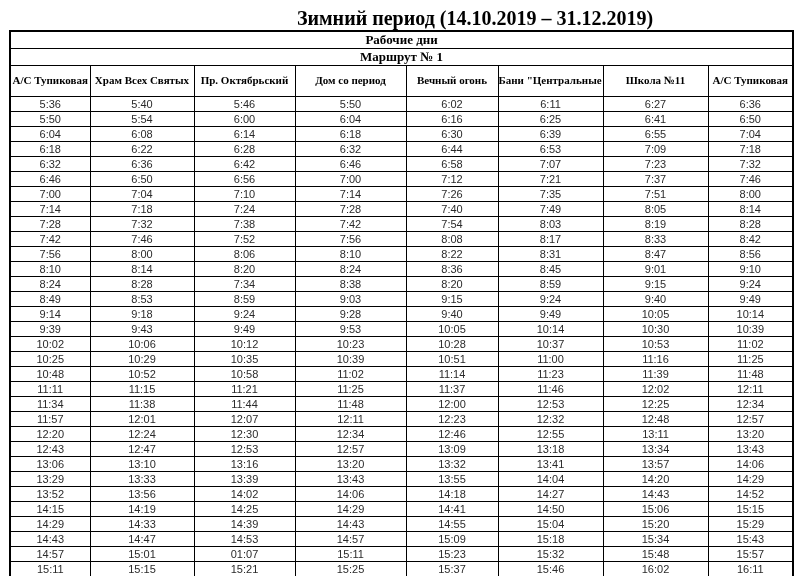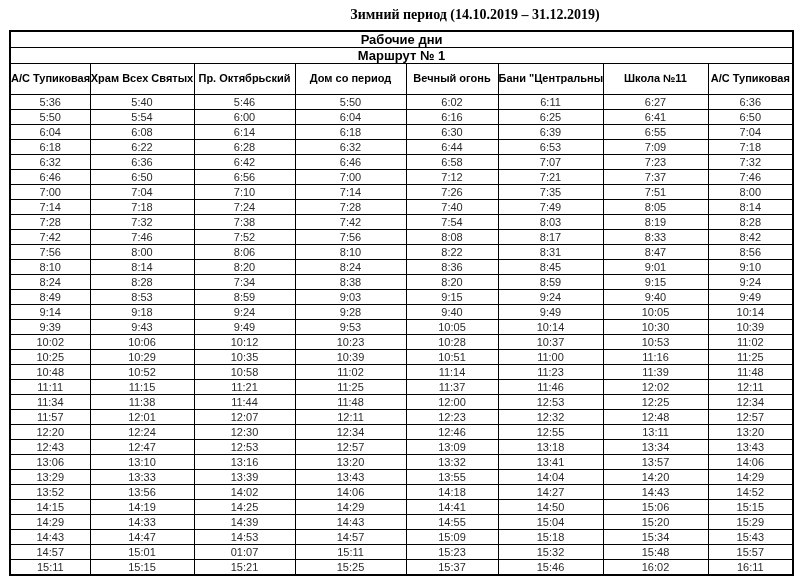--- a/index.html
+++ b/index.html
@@ -15,21 +15,21 @@
     width: 800px;
     height: 576px;
     background: #ffffff;
   }
   .doc-title {
     margin: 0;
     padding: 7px 0 0 150px; 
     text-align: center;
     font-family: "Liberation Serif", serif;
     font-weight: bold;
-    font-size: 14px;
+    font-size: 20px;
     color: #000000;
     white-space: nowrap;
   }
   table.timetable {
     position: absolute;
     left: 9px;
     top: 30px;
     width: 783px;
     border-collapse: collapse;
     table-layout: fixed;
@@ -39,29 +39,29 @@
   table.timetable td {
     border: 1px solid #000000;
     padding: 0;
     text-align: center;
     vertical-align: middle;
     overflow: hidden;
     white-space: nowrap;
   }
   th.merged-header {
     height: 15px;
-    font-family: Liberation Sans, sans-serif;
+    font-family: Liberation Serif, serif;
     font-weight: bold;
     font-size: 13px;
     color: #000000;
     border-bottom-width: 2px;
   }
   th.stop-header {
     height: 30px;
-    font-family: Liberation Sans, sans-serif;
+    font-family: Liberation Serif, serif;
     font-weight: bold;
     font-size: 11px;
     line-height: 1.2;
     color: #000000;
     border-bottom-width: 2px;
   }
   td.time-cell {
     height: 14px;
     font-family: "Liberation Sans", sans-serif;
     font-size: 11px;

